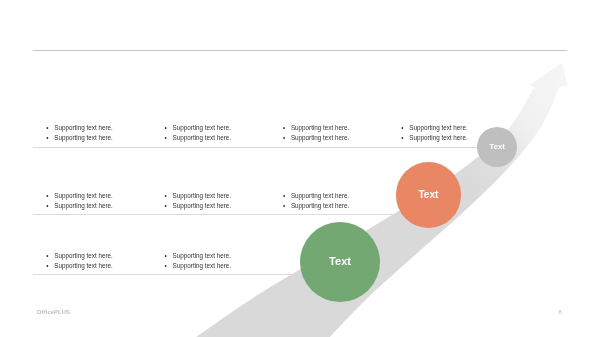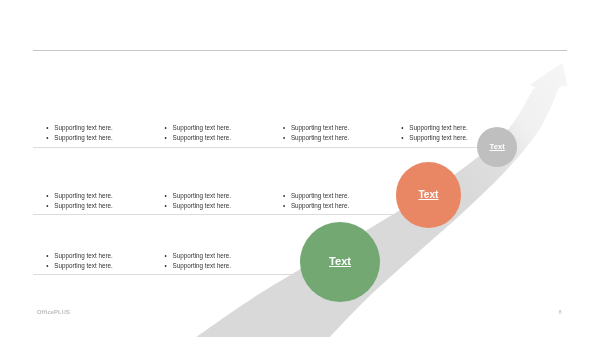--- a/index.html
+++ b/index.html
@@ -12,21 +12,21 @@
   .rule{position:absolute;height:1px;background:#dcdcdc;z-index:2;}
   .rule.header{background:#c6c6c6;z-index:4;}
 
   .col{position:absolute;z-index:6;}
   .bullet-line{position:relative;height:10.5px;white-space:nowrap;}
   .bullet-dot{position:absolute;left:0;top:0;width:6px;font-size:6.3px;line-height:10.5px;color:#333333;}
   .bullet-label{position:absolute;left:8px;top:0;font-size:6.3px;line-height:10.5px;color:#333333;}
 
   .circle{position:absolute;border-radius:50%;z-index:5;}
   .circle-label{position:absolute;left:0;top:0;width:100%;height:100%;
-      display:flex;align-items:center;justify-content:center;color:#ffffff;font-weight:bold;line-height:1;text-decoration:underline;}
+      display:flex;align-items:center;justify-content:center;color:#ffffff;font-weight:bold;line-height:1;}
 
   .footer-logo{position:absolute;left:37px;top:308.5px;font-size:5.8px;line-height:6px;color:#bcbcbc;letter-spacing:0.1px;font-weight:bold;}
   .page-num{position:absolute;left:554px;top:308.5px;width:12px;text-align:center;font-size:5.6px;line-height:6px;color:#bcbcbc;}
 </style>
 </head>
 <body>
 
 <div id="slide">
 
   <svg id="arrow-layer" width="600" height="337" viewBox="0 0 600 337">

